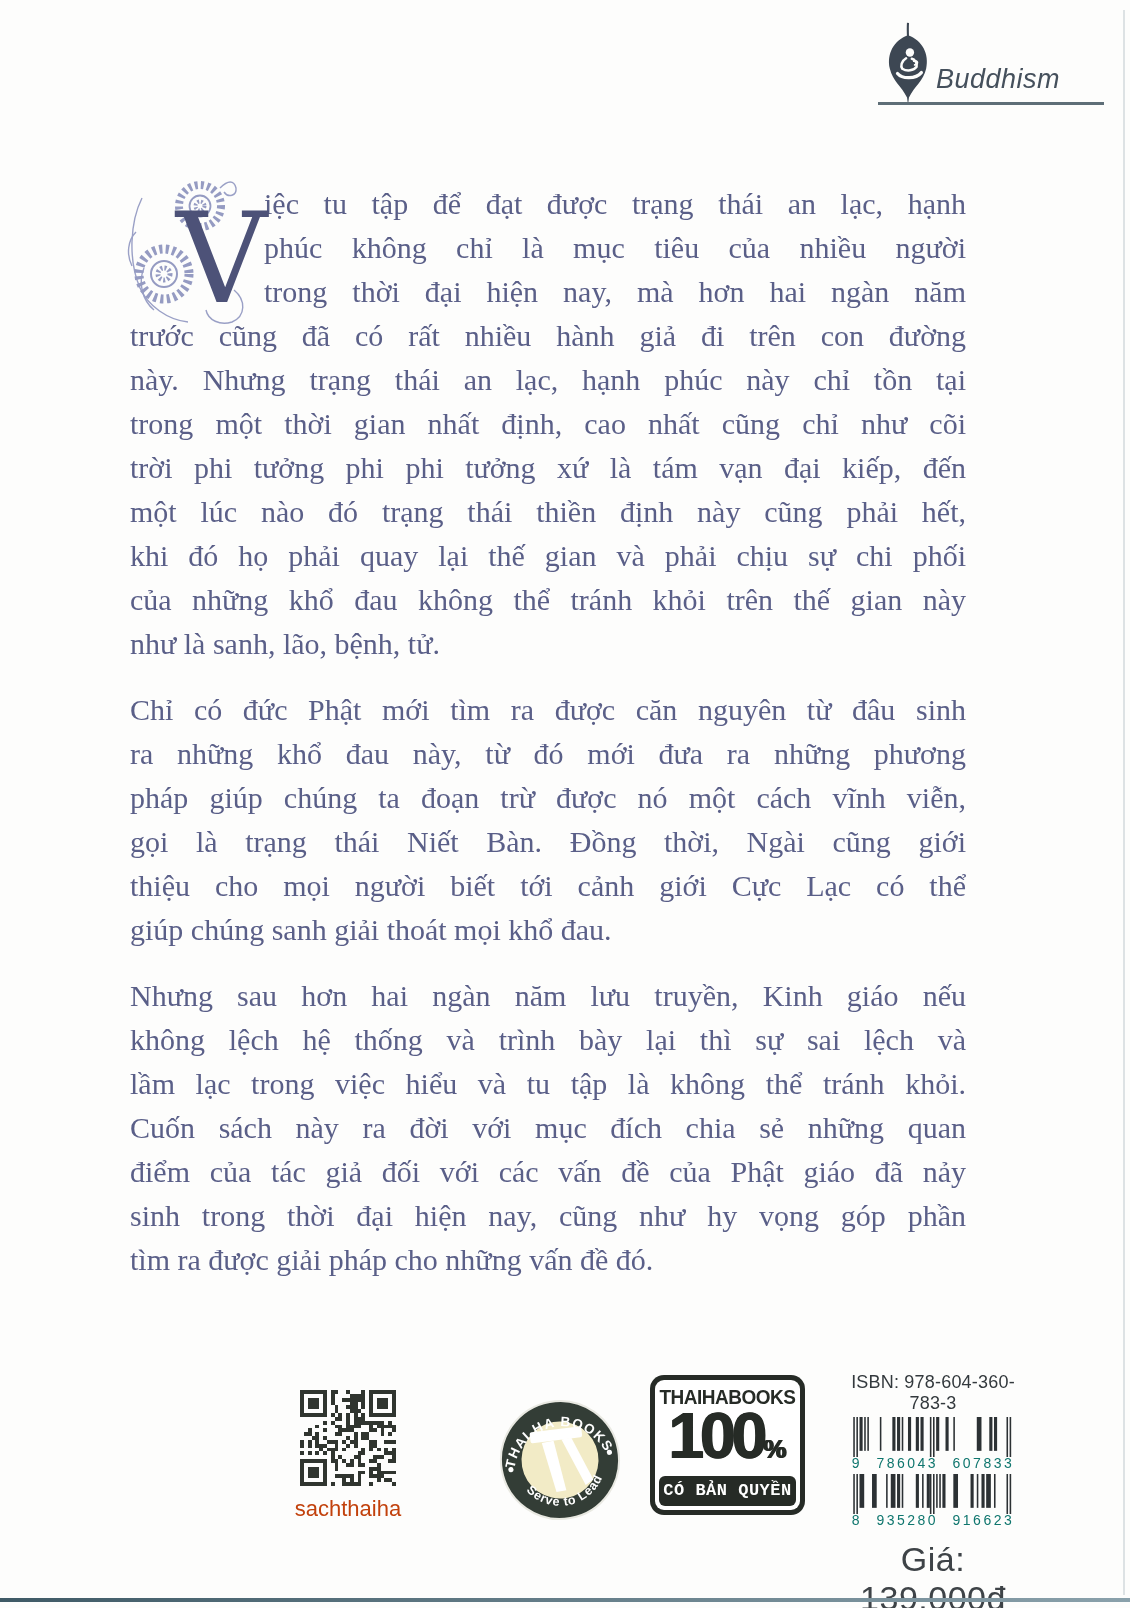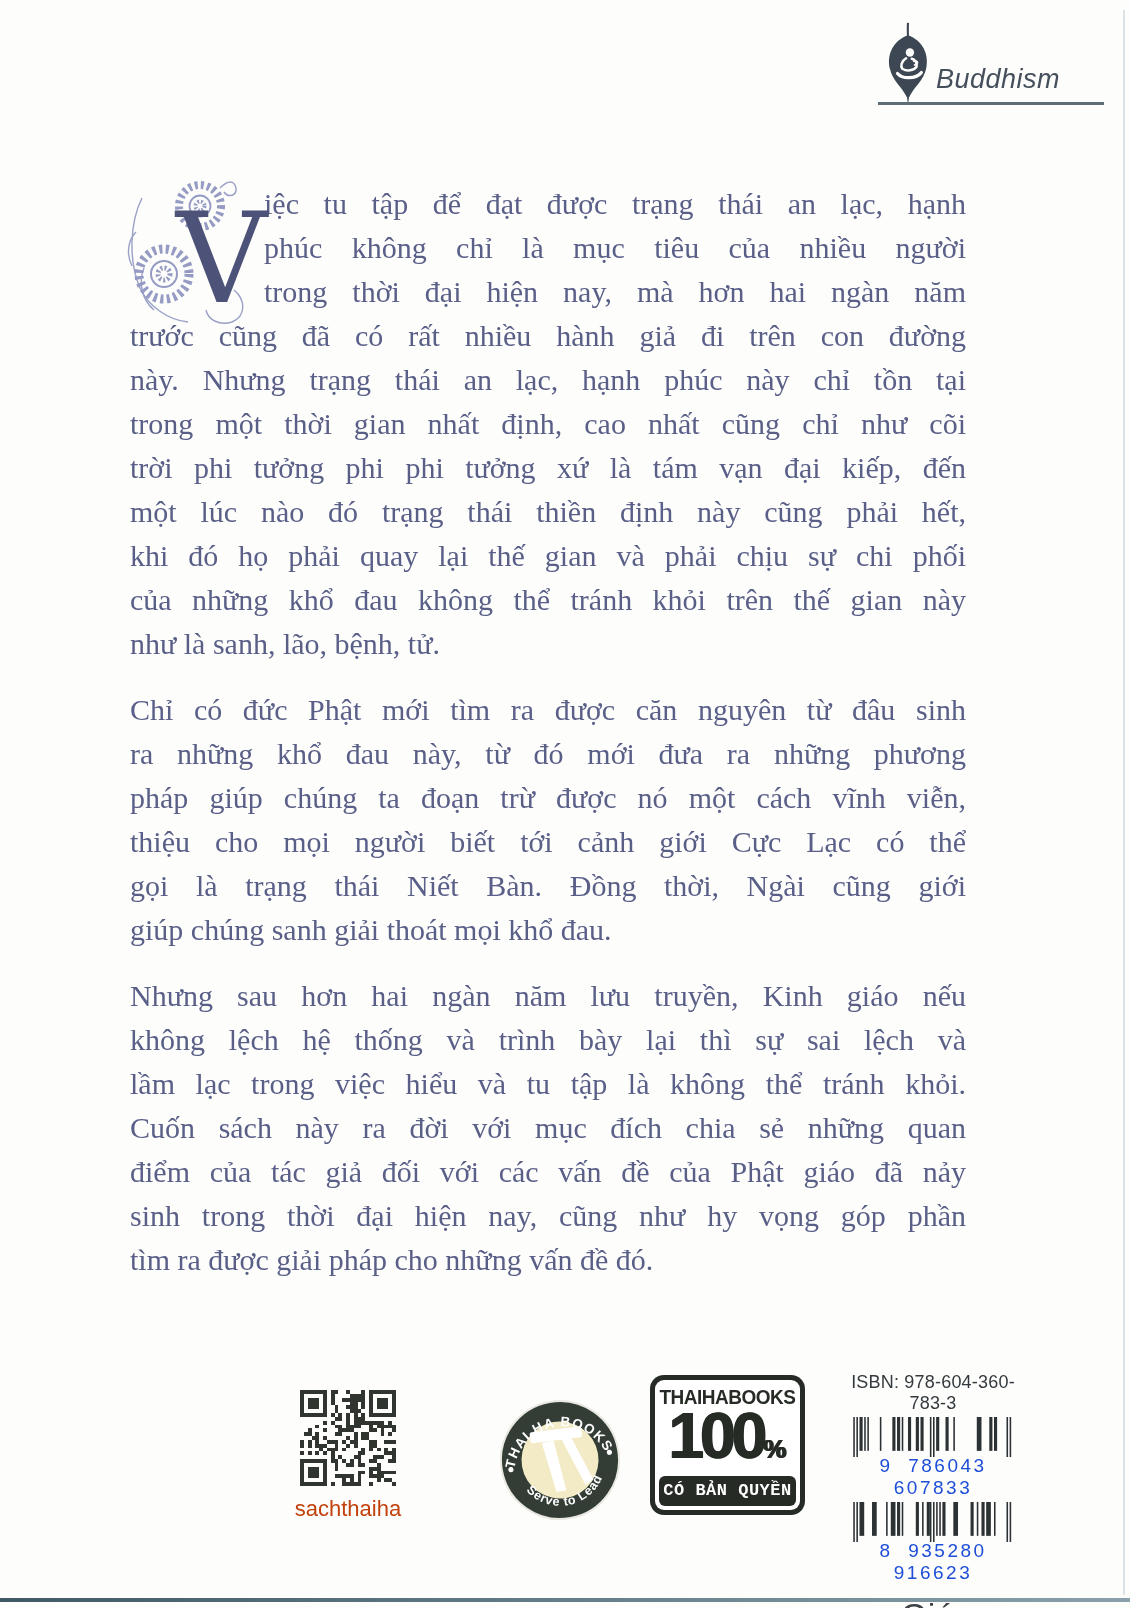--- a/index.html
+++ b/index.html
@@ -67,21 +67,21 @@
     background:#262b26; border-radius:6px; color:#fff;
     font-size:17px; font-weight:700; padding:5px 0 6px; letter-spacing:0.5px;font-family:Liberation Mono, monospace;
   }
   #barcode-block {
     position:absolute; left:840px; top:1372px; width:186px; text-align:center;
     font-family:"Liberation Sans","DejaVu Sans",sans-serif; color:#33393d;
   }
   #isbn-label { font-size:18px; letter-spacing:0.2px; }
   .barcode { display:block; margin:3px auto 0; }
   .bar-digits {
-    font-size:19px; letter-spacing:2.5px; word-spacing:8px; color:#1d4ed8;
+    font-size:14px; letter-spacing:2.5px; word-spacing:8px; color:#0f766e;
     margin-top:-2px;
   }
   #price {
     margin-top:12px; font-size:34px; color:#3e4347; letter-spacing:0.5px;
   }
   
   #bottom-strip {
     position:absolute; left:0; top:1598px; width:100%; height:4px;
     background:linear-gradient(to right,#3f5a66,#8aa1ab);
   }
@@ -140,22 +140,22 @@
         <div class="tline">trời phi tưởng phi phi tưởng xứ là tám vạn đại kiếp, đến</div>
         <div class="tline">một lúc nào đó trạng thái thiền định này cũng phải hết,</div>
         <div class="tline">khi đó họ phải quay lại thế gian và phải chịu sự chi phối</div>
         <div class="tline">của những khổ đau không thể tránh khỏi trên thế gian này</div>
         <div class="tline last">như là sanh, lão, bệnh, tử.</div>
       </div>
     <div class="para">
         <div class="tline">Chỉ có đức Phật mới tìm ra được căn nguyên từ đâu sinh</div>
         <div class="tline">ra những khổ đau này, từ đó mới đưa ra những phương</div>
         <div class="tline">pháp giúp chúng ta đoạn trừ được nó một cách vĩnh viễn,</div>
+        <div class="tline">gọi là trạng thái Niết Bàn. Đồng thời, Ngài cũng giới</div>
         <div class="tline">thiệu cho mọi người biết tới cảnh giới Cực Lạc có thể</div>
-        <div class="tline">gọi là trạng thái Niết Bàn. Đồng thời, Ngài cũng giới</div>
         <div class="tline last">giúp chúng sanh giải thoát mọi khổ đau.</div>
       </div>
     <div class="para">
         <div class="tline">Nhưng sau hơn hai ngàn năm lưu truyền, Kinh giáo nếu</div>
         <div class="tline">không lệch hệ thống và trình bày lại thì sự sai lệch và</div>
         <div class="tline">lầm lạc trong việc hiểu và tu tập là không thể tránh khỏi.</div>
         <div class="tline">Cuốn sách này ra đời với mục đích chia sẻ những quan</div>
         <div class="tline">điểm của tác giả đối với các vấn đề của Phật giáo đã nảy</div>
         <div class="tline">sinh trong thời đại hiện nay, cũng như hy vọng góp phần</div>
         <div class="tline last">tìm ra được giải pháp cho những vấn đề đó.</div>

